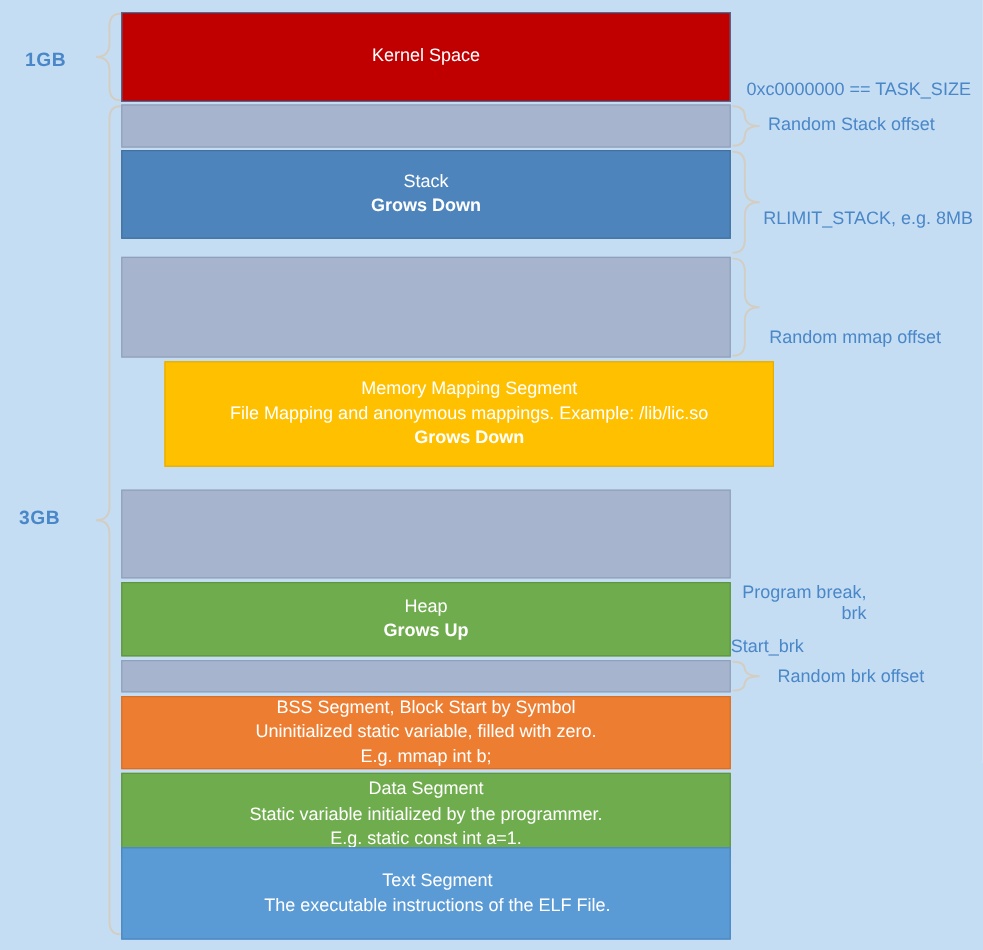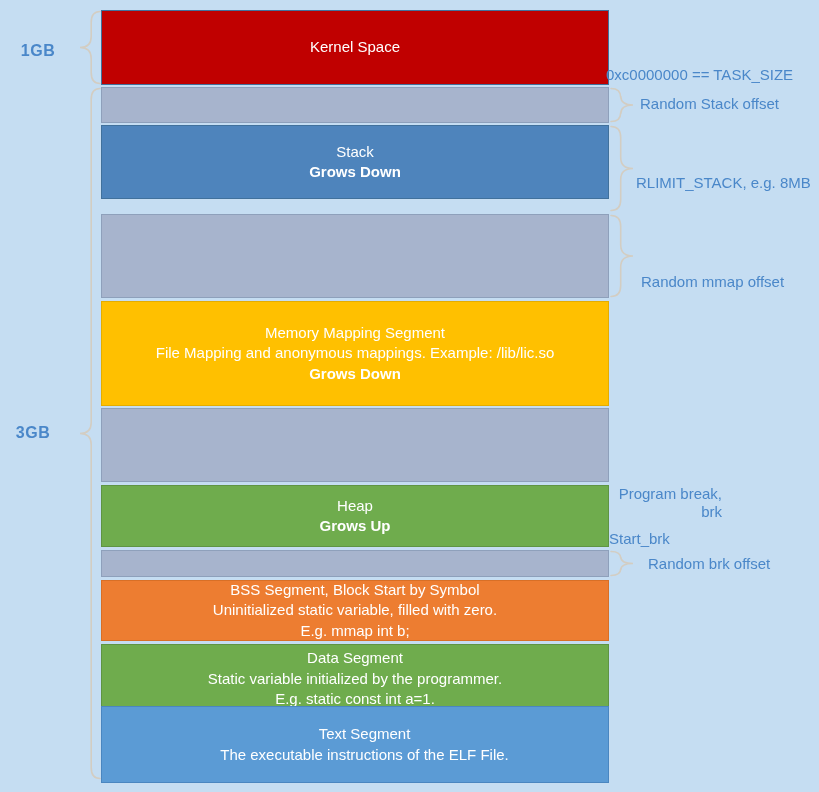--- a/index.html
+++ b/index.html
@@ -76,21 +76,21 @@
 
   <div class="block" style="top:87px; height:36px; background:var(--gray); border-color:#8ea0bb;"></div>
 
   <div class="block" style="top:125px; height:74px; background:var(--stackblue); border-color:#41719c;">
     <div>Stack</div>
     <div class="bold">Grows Down</div>
   </div>
 
   <div class="block" style="top:214px; height:84px; background:var(--gray); border-color:#8ea0bb;"></div>
 
-  <div class="block" style="top:301px; height:105px; background:var(--yellow); border-color:#e4ad00;">
+  <div class="block" style="top:301px; height:88px; background:var(--yellow); border-color:#e4ad00;margin-left:36px;">
     <div>Memory Mapping Segment</div>
     <div>File Mapping and anonymous mappings. Example: /lib/lic.so</div>
     <div class="bold">Grows Down</div>
   </div>
 
   <div class="block" style="top:408px; height:74px; background:var(--gray); border-color:#8ea0bb;"></div>
 
   <div class="block" style="top:485px; height:62px; background:var(--green); border-color:#5f9443;">
     <div>Heap</div>
     <div class="bold">Grows Up</div>
@@ -121,21 +121,21 @@
   <svg class="brace" style="left:609px; top:125px;" width="26" height="87">
       <path d="M2,1.5 Q11.700000000000001,1.5 11.700000000000001,12.5 L11.700000000000001,32.5 Q11.700000000000001,43.5 24,43.5 Q11.700000000000001,43.5 11.700000000000001,54.5 L11.700000000000001,74.5 Q11.700000000000001,85.5 2,85.5"></path>
     </svg>
   <svg class="brace" style="left:609px; top:214px;" width="26" height="84">
       <path d="M2,1.5 Q11.700000000000001,1.5 11.700000000000001,12.5 L11.700000000000001,31 Q11.700000000000001,42 24,42 Q11.700000000000001,42 11.700000000000001,53 L11.700000000000001,71.5 Q11.700000000000001,82.5 2,82.5"></path>
     </svg>
   <svg class="brace" style="left:609px; top:550px;" width="26" height="27">
       <path d="M2,1.5 Q11.700000000000001,1.5 11.700000000000001,8.25 L11.700000000000001,6.75 Q11.700000000000001,13.5 24,13.5 Q11.700000000000001,13.5 11.700000000000001,20.25 L11.700000000000001,18.75 Q11.700000000000001,25.5 2,25.5"></path>
     </svg>
 
-  <div class="side-label" style="left:606px; top:66px;text-align:center;">0xc0000000 == TASK_SIZE</div>
+  <div class="side-label" style="left:622px; top:66px;text-align:center;">0xc0000000 == TASK_SIZE</div>
   <div class="side-label" style="left:640px; top:95px;text-align:right;">Random Stack offset</div>
   <div class="side-label" style="left:636px; top:174px;">RLIMIT_STACK, e.g. 8MB</div>
   <div class="side-label" style="left:641px; top:273px;">Random mmap offset</div>
 
   <div class="pb-wrap side-label" style="left:614px; top:485px; width:108px;">
     <div>Program break,</div>
     <div>brk</div>
   </div>
 
   <div class="side-label" style="left:609px; top:530px;">Start_brk</div>

